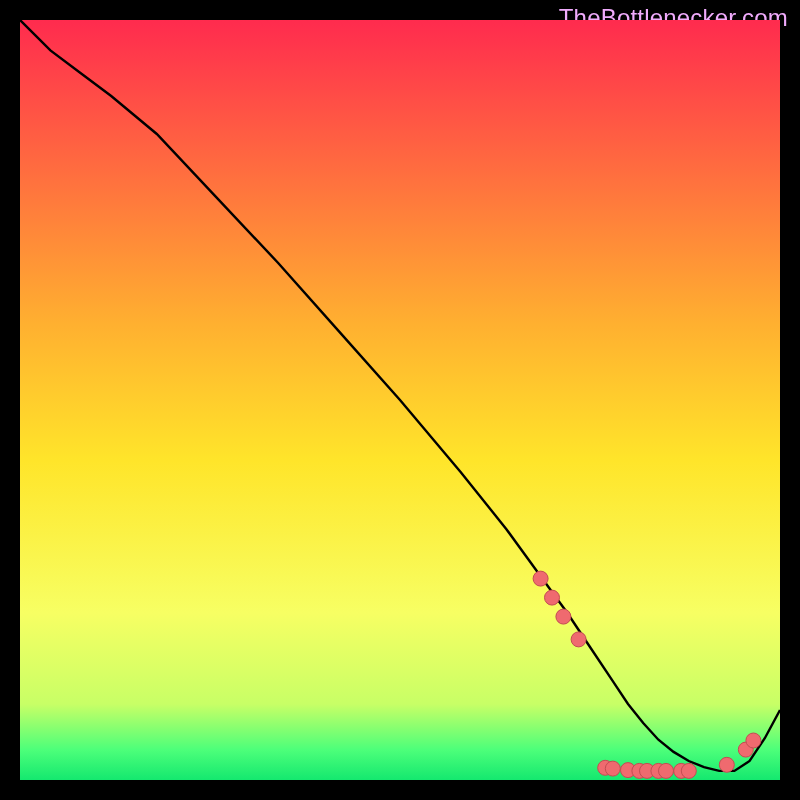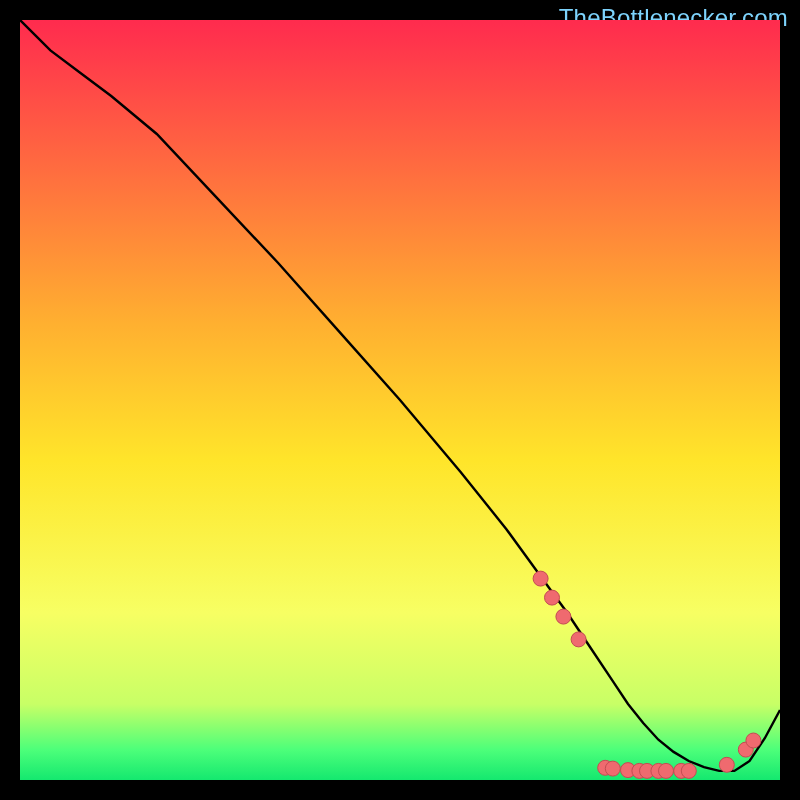--- a/index.html
+++ b/index.html
@@ -14,21 +14,21 @@
   .frame {
     position: relative;
     width: 800px;
     height: 800px;
     background: #000;
   }
   .watermark {
     position: absolute;
     top: 4px;
     right: 12px;
-    color: #7dd3fc;
+    color: #f0abfc;
     font-size: 24px;
     font-weight: 500;
     letter-spacing: 0.2px;
     user-select: none;
   }
   .plot {
     position: absolute;
     left: 20px;
     top: 20px;
     width: 760px;

